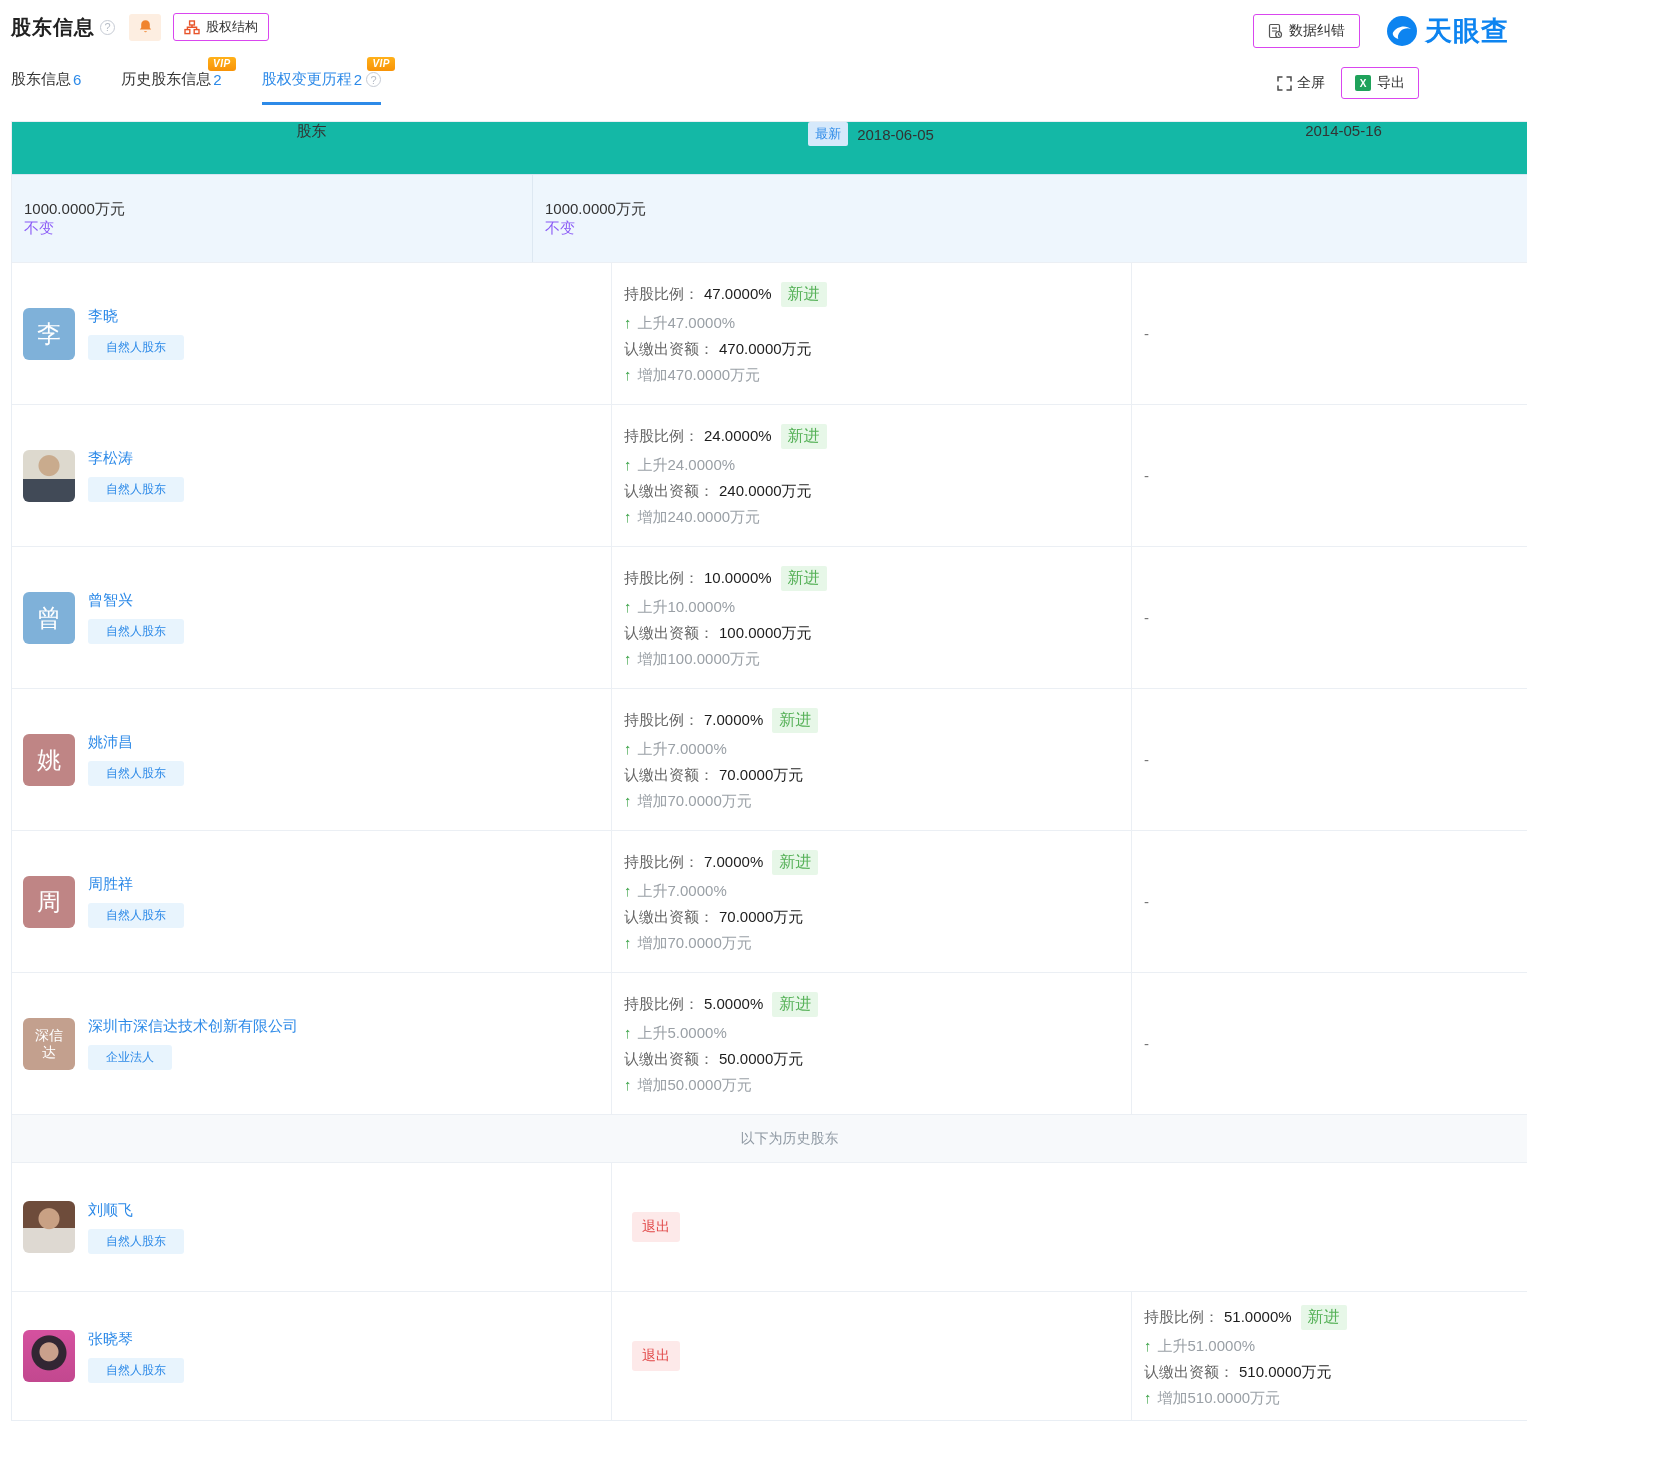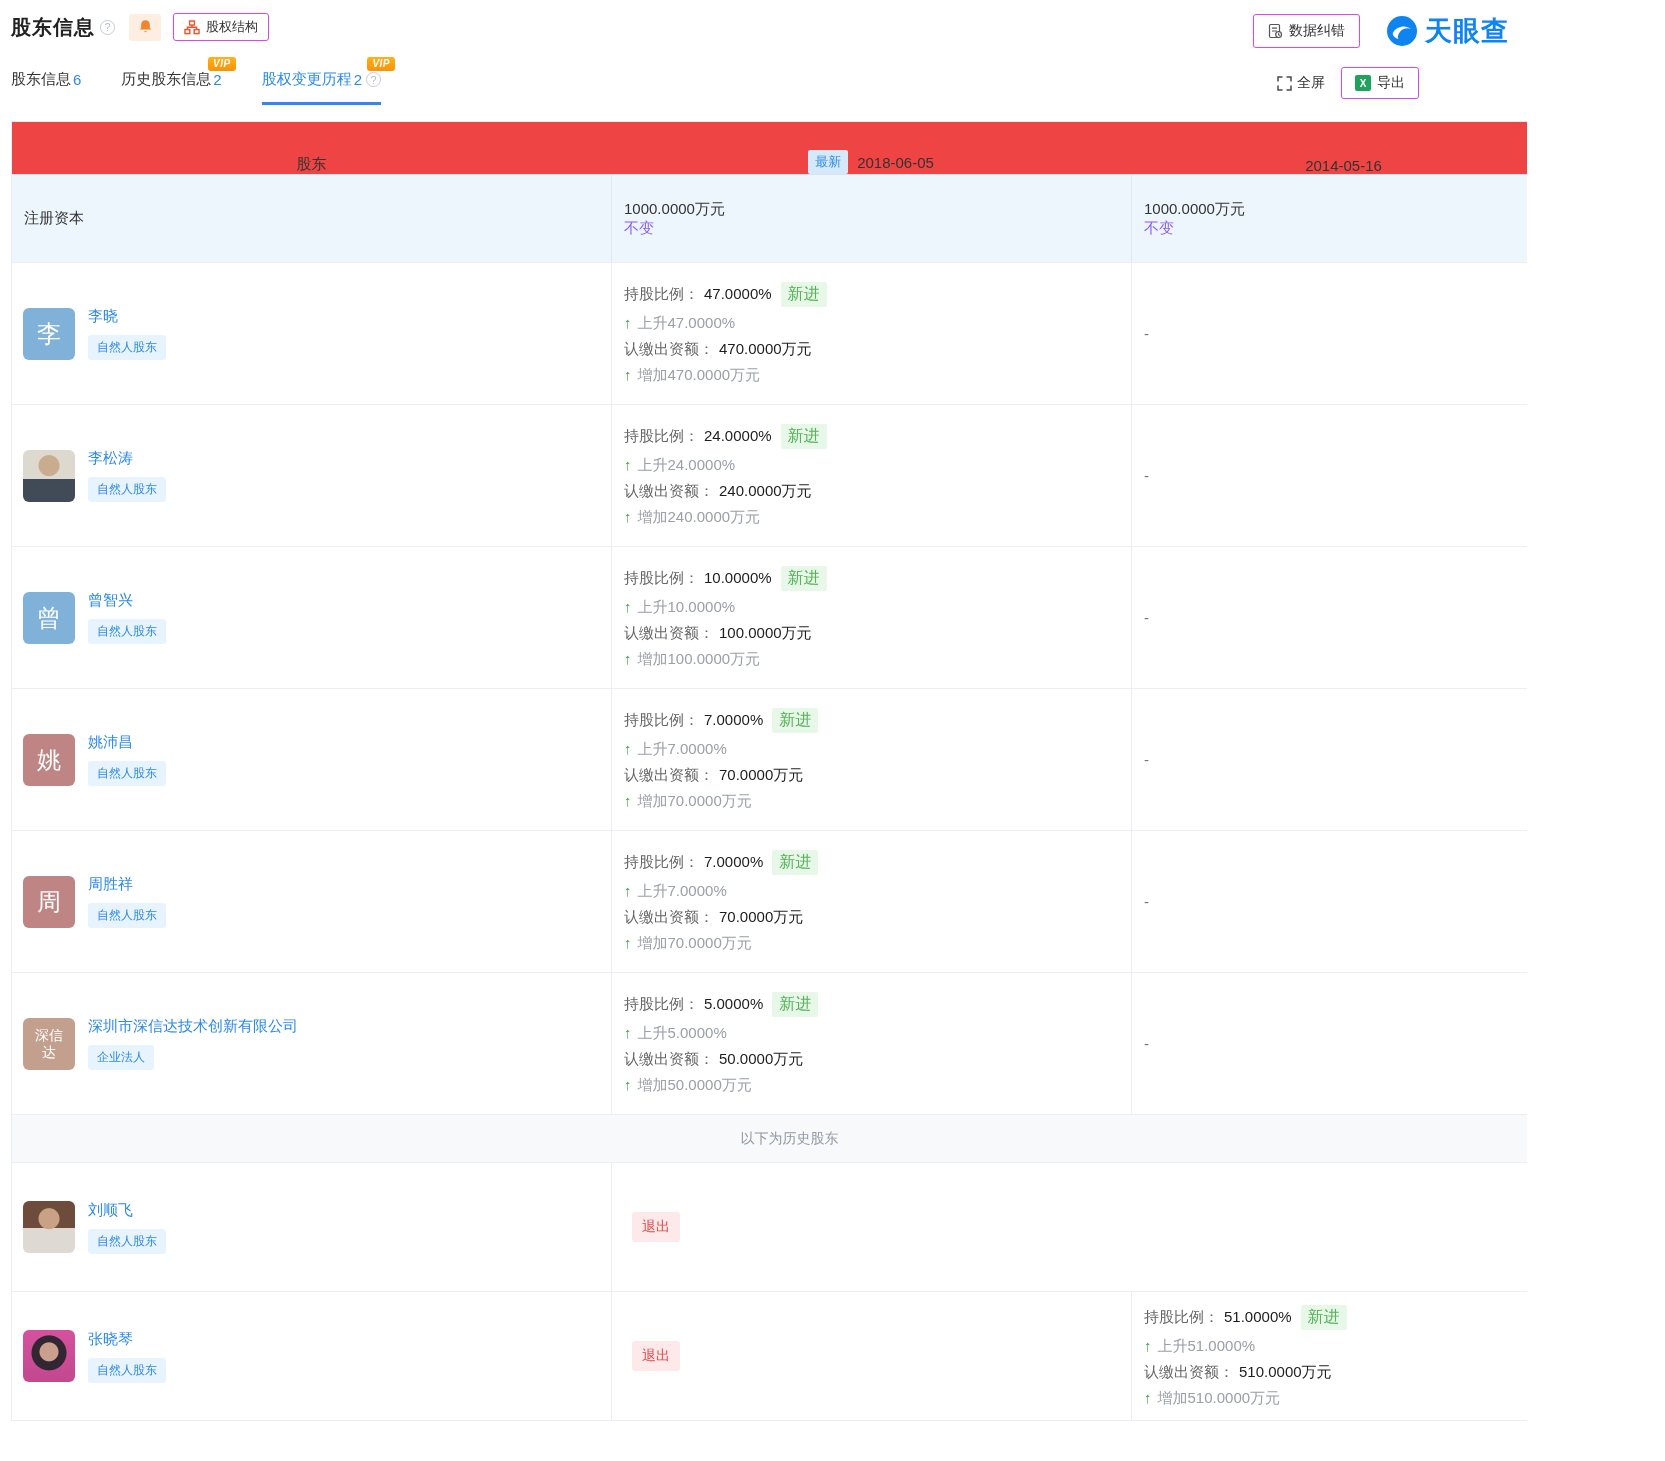--- a/index.html
+++ b/index.html
@@ -29,21 +29,21 @@
   .vip { position:absolute; top:-13px; right:-14px; background:linear-gradient(180deg,#ffb11a,#f89307); color:#fff; font-size:10px; font-weight:bold; font-style:italic; padding:1px 5px 2px; border-radius:3px; letter-spacing:.5px; }
   .tab .help-circ { margin-left:4px; }
   .tab-tools { display:flex; align-items:center; padding-bottom:6px; }
   .fullscreen { display:inline-flex; align-items:center; gap:5px; font-size:14px; color:#333; margin-right:16px; cursor:pointer; }
   .export-btn { height:32px; padding:0 13px; font-size:14px; }
   .xls-ico { display:inline-flex; align-items:center; justify-content:center; width:16px; height:16px; background:#1fa25b; border-radius:2px; color:#fff; font-size:10px; font-weight:bold; }
 
   
   .tbl { width:1546px; margin:16px 0 0 11px; border:1px solid #e9eef4; font-size:15px; }
   .c1 { width:599px; } .c2 { width:520px; } .c3 { width:425px; }
-  .thead { display:flex; align-items:flex-end; height:52px; background:#ef4444; }
+  .thead { display:flex; align-items:flex-start; height:52px; background:#14b8a6; }
   .th { text-align:center; color:#333; }
   .th2wrap { display:flex; align-items:center; justify-content:center; }
   .badge-latest { background:#d6e9fb; color:#2d8ae8; font-size:13px; padding:3px 7px; border-radius:2px; margin-right:9px; }
   .caprow { display:flex; height:88px; background:#eef6fd; border-top:1px solid #d8e5f1; }
   .caprow .cell { display:flex; flex-direction:column; justify-content:center; padding-left:12px; }
   .caprow .cell + .cell { border-left:1px solid #dde8f2; }
   .cap-label { padding-left:11px; justify-content:center; }
   .cap-val { color:#333; }
   .cap-chg { color:#8b5cf6; }
 
@@ -55,21 +55,21 @@
   .avatar { width:52px; height:52px; border-radius:6px; margin-right:13px; flex:none;
             display:flex; align-items:center; justify-content:center; color:#fff; font-size:24px; overflow:hidden; }
   .av-blue { background:#7fb1d9; }
   .av-rose { background:#bf8585; }
   .av-corp { background:#c3a08e; font-size:14px; line-height:17px; text-align:center; }
   .av-corp span { display:block; width:34px; word-break:break-all; }
   .photo-a { background:radial-gradient(circle at 50% 30%, #c9ab8d 0 10px, rgba(0,0,0,0) 11px), linear-gradient(180deg,#ddd9ce 0 56%, #414a57 56%); }
   .photo-b { background:radial-gradient(circle at 50% 34%, #c9a184 0 10px, rgba(0,0,0,0) 11px), linear-gradient(180deg,#6e4c3b 0 52%, #ded9d2 52%); }
   .photo-c { background:radial-gradient(circle at 50% 42%, #caa08c 0 9px, rgba(0,0,0,0) 10px), radial-gradient(circle at 50% 44%, #322633 0 17px, rgba(0,0,0,0) 18px), linear-gradient(180deg,#d5519f,#c2488f); }
   .nm a { color:#2d8ae8; text-decoration:none; font-size:15px; cursor:pointer; display:inline-block; margin-bottom:9px; }
-  .tag { display:inline-block; background:#e8f4fd; color:#2d8ae8; font-size:12px; padding:4px 9px; border-radius:3px; }
+  .tag { display:inline-block; background:#e8f4fd; color:#2d8ae8; font-size:12px; padding:4px 18px; border-radius:3px; }
 
   .data-cell { flex-direction:column; justify-content:center; padding-left:12px; gap:7px; }
   .dline { color:#666; }
   .dline .val { color:#1d1d1d; margin-left:5px; }
   .badge-new { display:inline-block; background:#e7f7e8; color:#57b259; font-size:16px; padding:2px 7px; border-radius:2px; margin-left:9px; }
   .dline.up { color:#9aa0a6; }
   .arrow { color:#3fa54b; font-weight:bold; margin-right:6px; }
   .arrow::before { content:"↑"; }
   .empty-cell { align-items:center; padding-left:12px; color:#777; }
   .exit-cell { align-items:center; padding-left:20px; }
@@ -177,23 +177,20 @@
     <div class="thead">
       <div class="th c1">股东</div>
       <div class="th c2 th2wrap">
         <span class="badge-latest">最新</span>
         <span>2018-06-05</span>
       </div>
       <div class="th c3">2014-05-16</div>
     </div>
 
     <div class="caprow">
-      <div class="cell c1 cap-label">
-          <span>注册资本</span>
-        </div>
       <div class="cell c2">
         <span class="cap-val">1000.0000万元</span>
         <span class="cap-chg">不变</span>
       </div>
       <div class="cell c3">
         <span class="cap-val">1000.0000万元</span>
         <span class="cap-chg">不变</span>
       </div>
     </div>
 

